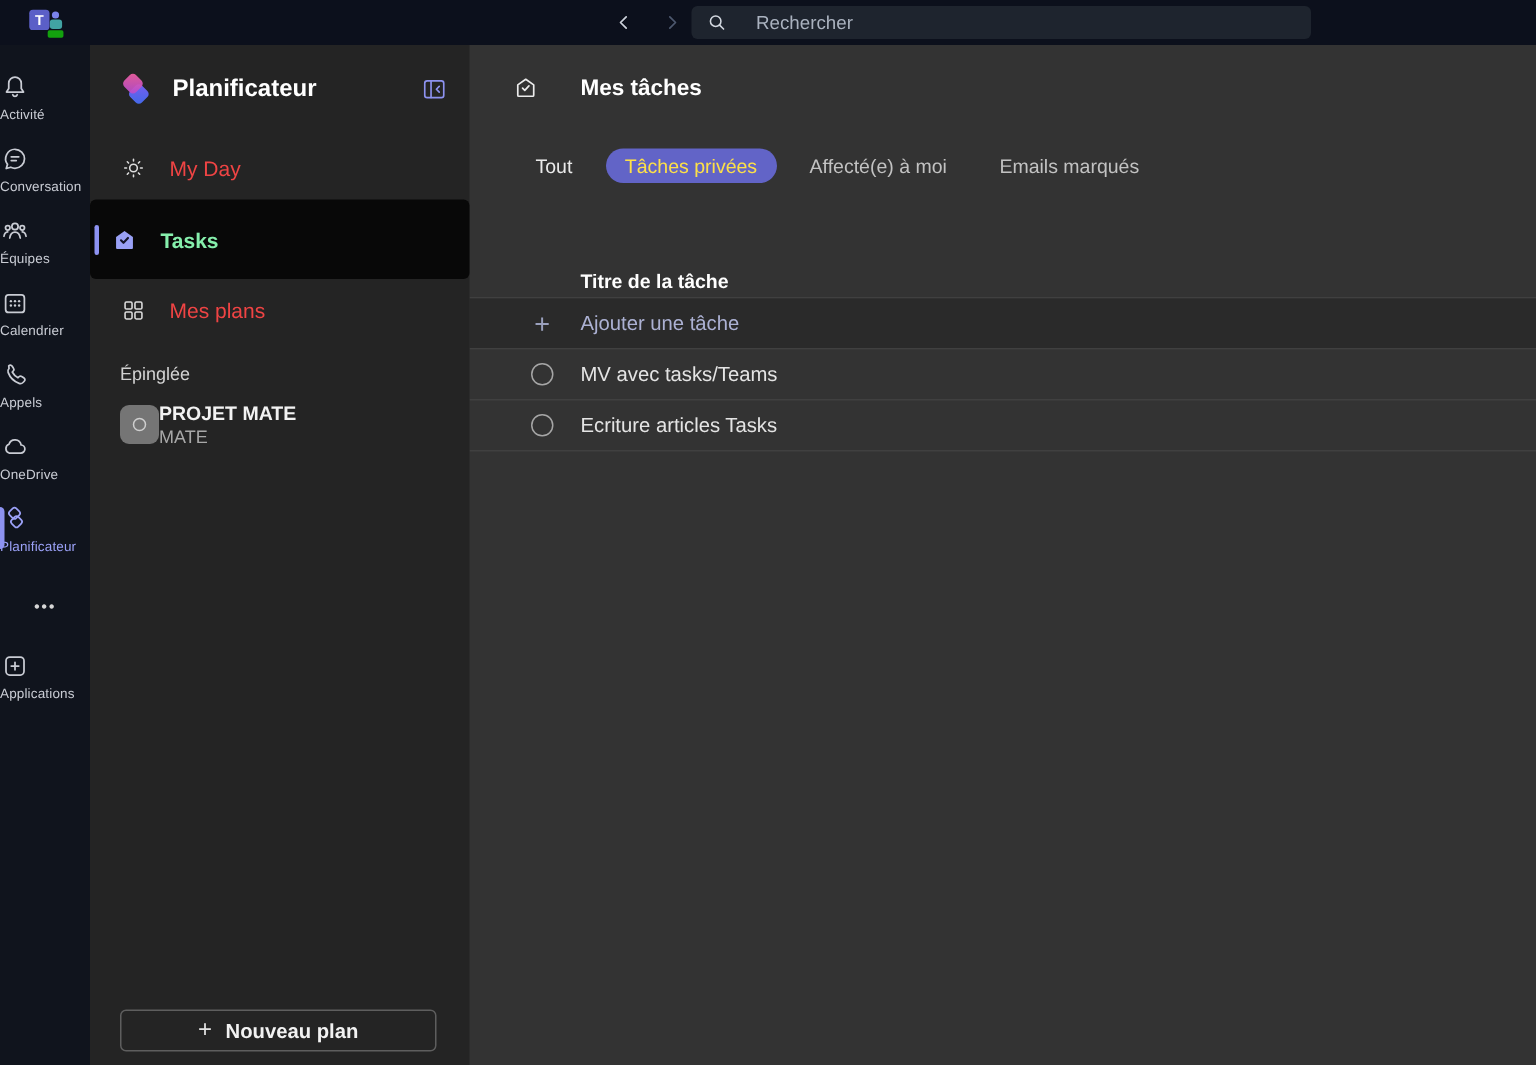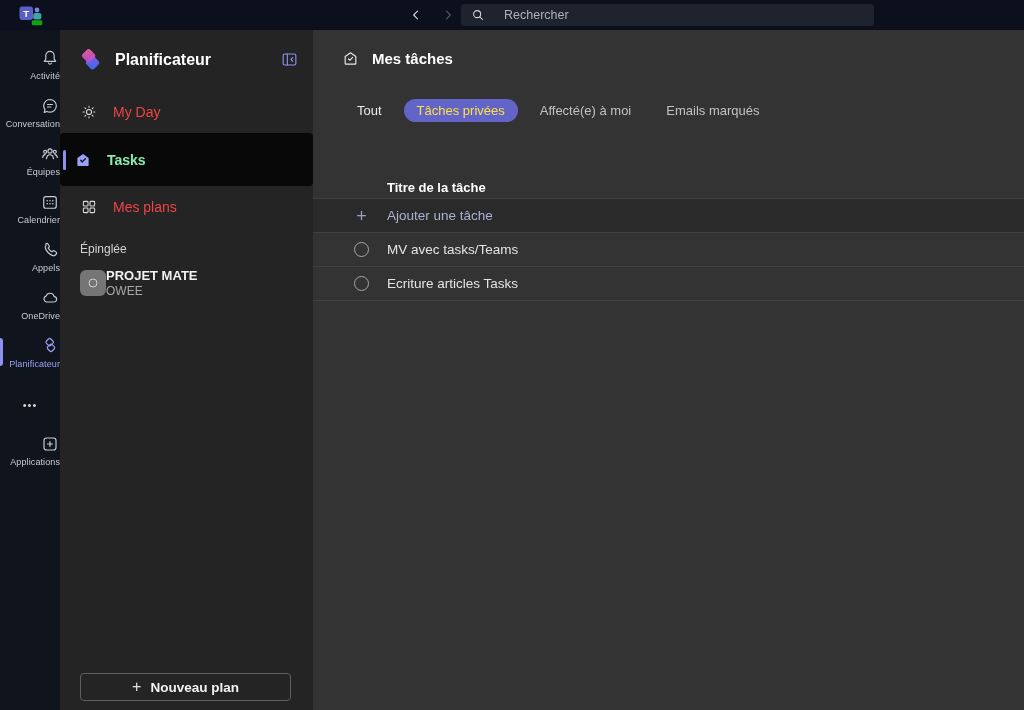--- a/index.html
+++ b/index.html
@@ -9,21 +9,21 @@
   
   .topbar { position:absolute; top:0; left:0; width:1024px; height:30px; background:var(--topbar_bg,#0c101c); z-index:5; }
   .teams-logo { position:absolute; left:18px; top:3px; }
   .nav-arrows { position:absolute; left:408px; top:0; height:30px; display:flex; align-items:center; gap:16px; }
   .arrow-btn { width:16px; height:16px; display:flex; align-items:center; justify-content:center; cursor:pointer; }
   .searchbox { position:absolute; left:461px; top:4px; width:413px; height:22px; background:var(--search_bg,#1e242e); border-radius:4px; display:flex; align-items:center; padding:0 10px; gap:19px; cursor:text; }
   .search-ph { color:#aab2bf; font-size:12.5px; }
 
   
   .rail { position:absolute; top:30px; left:0; width:60px; height:680px; background:var(--rail_bg,#10141d); padding-top:10px; display:flex; flex-direction:column; align-items:center; z-index:4; }
-  .rail-item { position:relative; width:60px; height:48px; display:flex; flex-direction:column; align-items:flex-end; justify-content:center; gap:3px; color:#c9ccd4; cursor:pointer; }
+  .rail-item { position:relative; width:60px; height:48px; display:flex; flex-direction:column; align-items:flex-start; justify-content:center; gap:3px; color:#c9ccd4; cursor:pointer; }
   .rail-item .rlbl { font-size:9px; letter-spacing:.1px; }
   .rail-item.active { color:#9ba1f7; }
   .rail-item.active::before { content:""; position:absolute; left:0; top:10px; width:3px; height:28px; background:var(--accent_light,#8d92f0); border-radius:0 3px 3px 0; }
   .rail-dots { margin-top:16px; height:26px; color:#d6d6d6; font-size:11px; letter-spacing:1px; display:flex; align-items:center; cursor:pointer; }
   .rail-item.apps { margin-top:8px; }
 
   
   .sidebar { position:absolute; top:30px; left:60px; width:253px; height:680px; background:var(--sidebar_bg,#242424); z-index:3; }
   .sb-header { display:flex; align-items:center; gap:11px; padding:17px 14px 12px 19px; }
   .sb-title { flex:1; color:#fff; font-size:16px; font-weight:bold; }
@@ -37,21 +37,21 @@
   .plan-item { display:flex; align-items:center; padding:9px 20px; cursor:pointer; }
   .plan-avatar { position:relative; width:26px; height:26px; border-radius:6px; background:#757575; flex:none; }
   .plan-avatar::after { content:""; position:absolute; left:50%; top:50%; width:7px; height:7px; transform:translate(-50%,-50%); border:1.5px solid #cfcfcf; border-radius:50%; }
   .plan-title { color:#f2f2f2; font-size:13px; font-weight:600; line-height:1.15; }
   .plan-sub { color:#a8a8a8; font-size:12px; }
   .new-plan-btn { position:absolute; left:20px; bottom:9px; width:211px; height:28px; background:transparent; border:1px solid #5e5e5e; border-radius:4px; color:#f2f2f2; font-size:13.5px; font-weight:600; display:flex; align-items:center; justify-content:center; gap:9px; cursor:pointer; font-family:inherit; }
   .new-plan-btn .plus { font-weight:400; font-size:16px; color:#e3e3e3; }
 
   
   .main { position:absolute; top:30px; left:313px; width:711px; height:680px; background:var(--main_bg,#333); }
-  .main-header { position:absolute; top:20px; left:29px; display:flex; align-items:center; gap:13px; color:#ececec; }
+  .main-header { position:absolute; top:20px; left:29px; display:flex; align-items:center; gap:28px; color:#ececec; }
   .main-title { color:#fff; font-size:15px; font-weight:bold; }
   .tabs { position:absolute; top:69px; left:31px; display:flex; align-items:center; gap:9px; }
   .tab { padding:4px 13px; border-radius:13px; font-size:13px; color:#c2c2c2; cursor:pointer; white-space:nowrap; }
   .tab:first-child { color:#eaeaea; }
   .tab.selected { background:var(--accent,#6264c7); color:#fde047; }
   .table { position:absolute; top:147px; left:0; right:0; }
   .thead { height:22px; padding-left:74px; display:flex; align-items:center; color:#fff; font-size:13px; font-weight:bold; border-bottom:1px solid var(--divider,#404040); }
   .row { height:34px; display:flex; align-items:center; padding-left:40px; border-bottom:1px solid var(--divider,#404040); cursor:pointer; }
   .row .gutter { width:17px; display:flex; align-items:center; justify-content:center; flex:none; }
   .row .rtext { margin-left:17px; font-size:13.5px; }
@@ -259,21 +259,21 @@
         <span>Mes plans</span>
       </div>
     </div>
 
     <div class="section-label">Épinglée</div>
 
     <div class="plan-item">
       <span class="plan-avatar"></span>
       <span>
         <div class="plan-title">PROJET MATE</div>
-        <div class="plan-sub">OWEE</div>
+        <div class="plan-sub">MATE</div>
       </span>
     </div>
 
     <button class="new-plan-btn">
       <span class="plus">+</span>
       <span>Nouveau plan</span>
     </button>
   </div>
 
   <div class="main">

